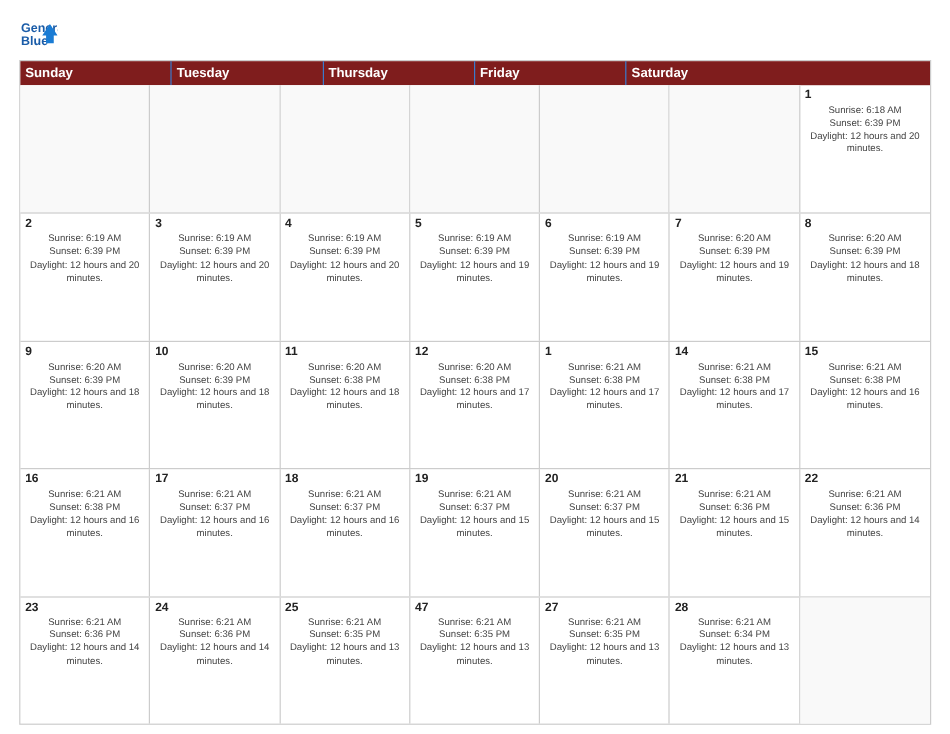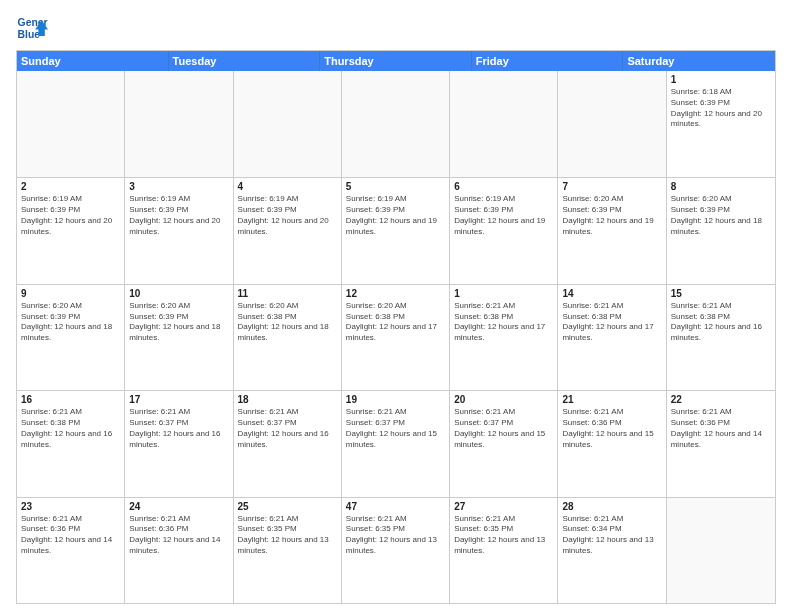--- a/index.html
+++ b/index.html
@@ -45,22 +45,22 @@
       color: #444;
     }
     .calendar {
       flex: 1;
       display: flex;
       flex-direction: column;
       border: 1px solid #ccc;
     }
     .cal-header {
       display: grid;
-      grid-template-columns: repeat(5, 1fr);
-      background: #3b82f6;
+      grid-template-columns: repeat(6, 1fr);
+      background: #7f1d1d;
     }
     .cal-header-cell {
       color: #fff;
       font-size: 11px;
       font-weight: bold;
       padding: 4px 4px;
       text-align: left;
       border-right: 1px solid #3a7acc;
     }
     .cal-header-cell:last-child { border-right: none; }
@@ -89,20 +89,21 @@
     .day-num {
       font-size: 10px;
       font-weight: bold;
       color: #222;
       margin-bottom: 2px;
     }
     .day-info {
       font-size: 8px;
       color: #444;
       line-height: 1.35;
+      text-align: center;
     }
   </style>
 </head>
 <body>
 
 <div class="page">
   <div class="header">
     <div class="logo">
       <svg class="logo-icon" viewBox="0 0 40 40" width="40" height="40">
         <text x="2" y="18" font-size="13" font-weight="bold" fill="#1a5ca8" font-family="Arial">General</text>

